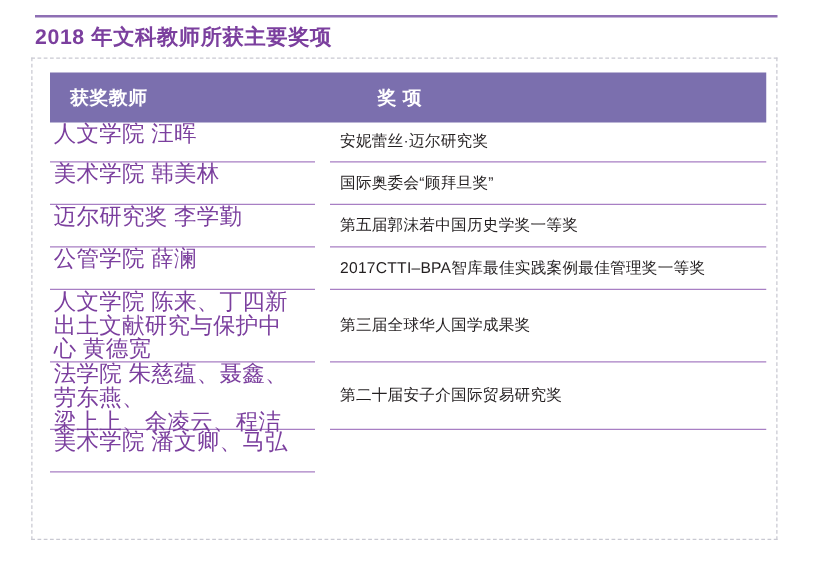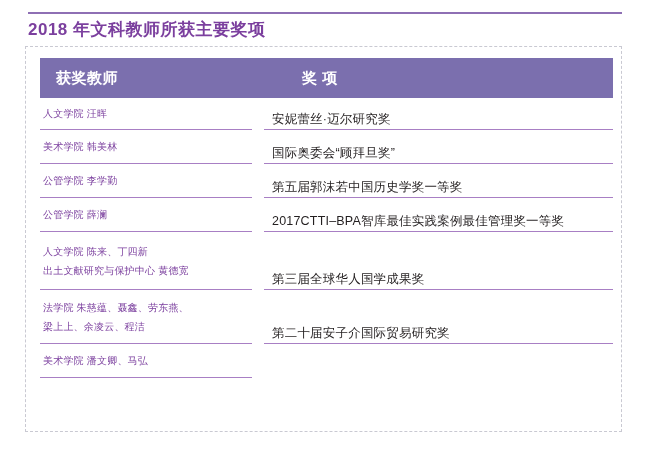--- a/index.html
+++ b/index.html
@@ -85,34 +85,33 @@
     display: flex;
     align-items: stretch;
   }
   .cell-teacher {
     width: 212px;
     box-sizing: border-box;
     padding: 0 10px 0 3px;
     border-bottom: 1.6px solid #a87fc4;
     display: flex;
     flex-direction: column;
-    justify-content: center;
     color: #7b3f9e;
-    font-size: 10px;
+    font-size: 18px;
     line-height: 19px;
     letter-spacing: 0.2px;
   }
   .cell-award {
     flex: 1;
     margin-left: 12px;
     box-sizing: border-box;
     padding: 0 6px 0 8px;
     border-bottom: 1.6px solid #a87fc4;
     display: flex;
-    align-items: flex-end;
+    align-items: center;
     color: #231f20;
     font-size: 12.5px;
     line-height: 19px;
     letter-spacing: 0.2px;
   }
   .r-h32 .cell-teacher, .r-h32 .cell-award { height: 32px; }
   .r-h34 .cell-teacher, .r-h34 .cell-award { height: 34px; }
   .r-h58 .cell-teacher, .r-h58 .cell-award { height: 58px; }
   .r-h54 .cell-teacher, .r-h54 .cell-award { height: 54px; }
   .tline { display: block; }
@@ -147,21 +146,21 @@
         <div class="row r-h34">
           <div class="cell-teacher">
             <span class="tline">美术学院  韩美林</span>
           </div>
           <div class="cell-award">
             <span>国际奥委会“顾拜旦奖”</span>
           </div>
         </div>
         <div class="row r-h34">
           <div class="cell-teacher">
-            <span class="tline">公管学院  李学勤</span>
+            <span class="tline">迈尔研究奖  李学勤</span>
           </div>
           <div class="cell-award">
             <span>第五届郭沫若中国历史学奖一等奖</span>
           </div>
         </div>
         <div class="row r-h34">
           <div class="cell-teacher">
             <span class="tline">公管学院  薛澜</span>
           </div>
           <div class="cell-award">

